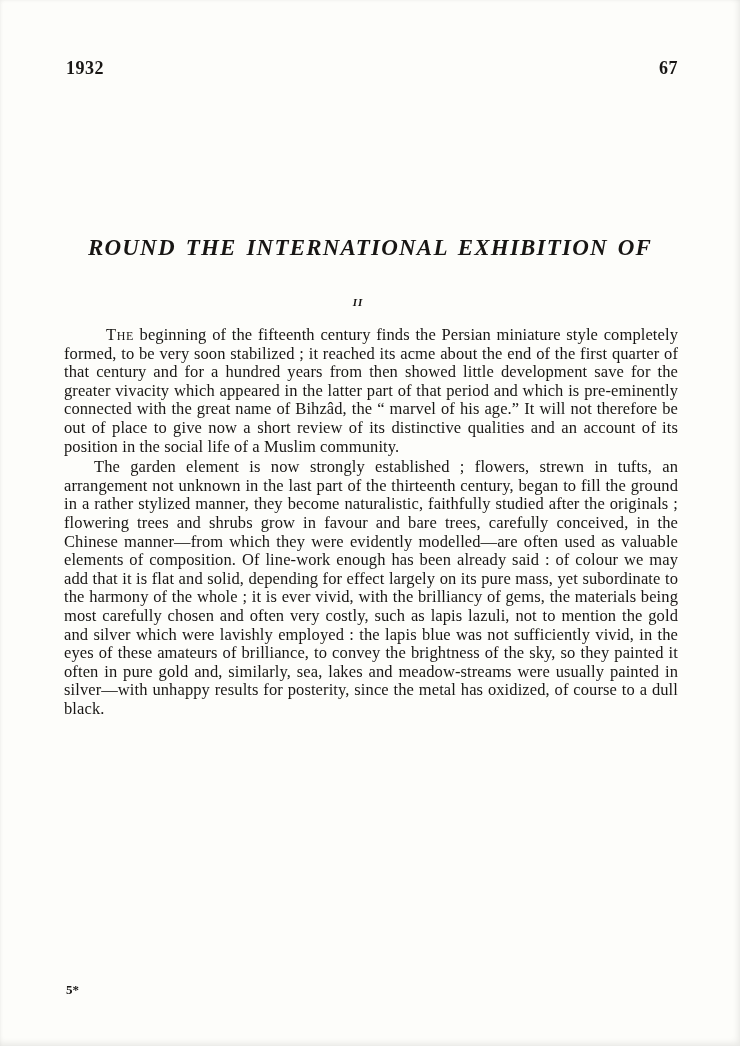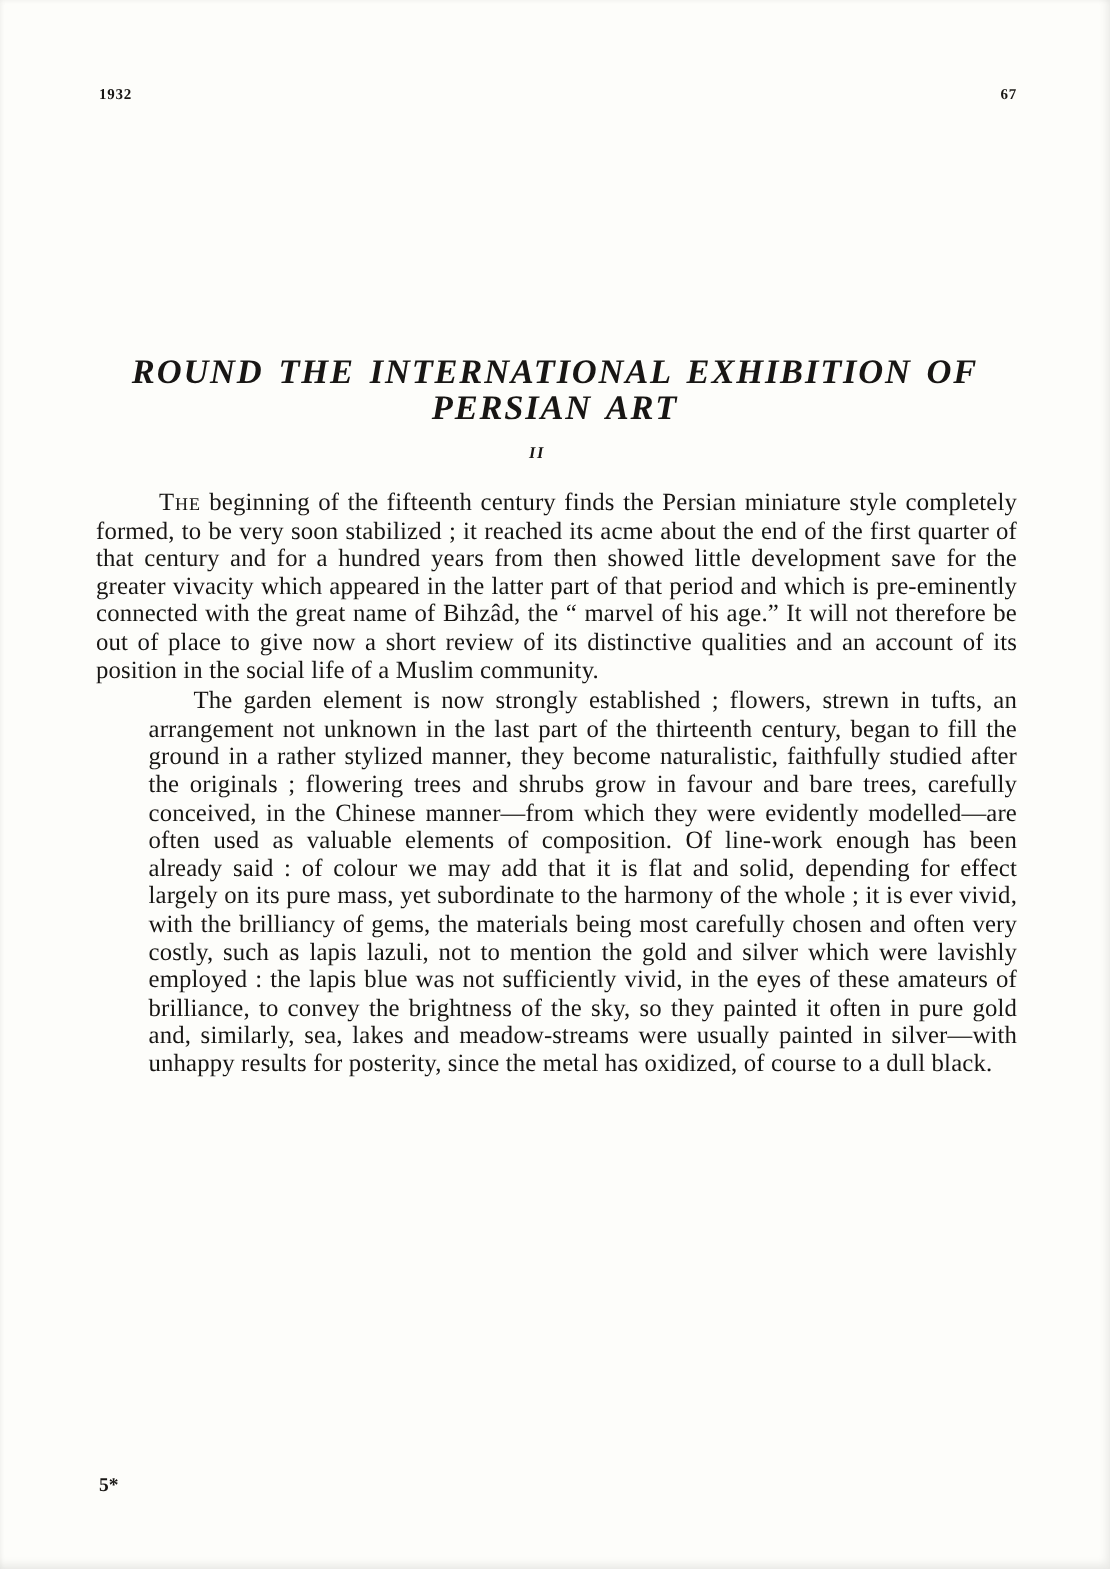--- a/index.html
+++ b/index.html
@@ -19,21 +19,21 @@
     overflow: hidden;
   }
   .running-head {
     position: absolute;
     top: 58px;
     left: 66px;
     right: 62px;
     display: flex;
     justify-content: space-between;
     font-weight: bold;
-    font-size: 10px;
+    font-size: 18px;
     letter-spacing: 0.5px;
   }
   .title-block {
     position: absolute;
     top: 236px;
     left: 64px;
     width: 612px;
     text-align: center;
     font-weight: bold;
     font-style: italic;
@@ -61,21 +61,20 @@
     font-size: 16.5px;
     line-height: 18.6px;
     text-align: justify;
     letter-spacing: 0.1px;
   }
   .body-text p {
     margin: 0;
   }
   .body-text p.indent {
     text-indent: 30px;
-    margin-left: 35px;
   }
   .body-text p + p {
     margin-top: 2px;
   }
   .body-text p.gap-before {
     margin-top: 9px;
   }
   .smallcaps {
     font-variant: small-caps;
     letter-spacing: 0.6px;
@@ -94,21 +93,20 @@
 
 <div class="page">
 
   <div class="running-head">
     <span>1932</span>
     <span>67</span>
   </div>
 
   <div class="title-block">
     <div>ROUND THE INTERNATIONAL EXHIBITION OF</div>
-    <div>PERSIAN ART</div>
   </div>
 
   <div class="section-number">II</div>
 
   <div class="body-text">
     <p><span class="smallcaps">The</span> <span>beginning of the fifteenth century finds the Persian miniature style completely formed, to be very soon stabilized ; it reached its acme about the end of the first quarter of that century and for a hundred years from then showed little development save for the greater vivacity which appeared in the latter part of that period and which is pre-eminently connected with the great name of Bihzâd, the “ marvel of his age.”  It will not therefore be out of place to give now a short review of its distinctive qualities and an account of its position in the social life of a Muslim community.</span></p>
     <p class="indent">The garden element is now strongly established ; flowers, strewn in tufts, an arrangement not unknown in the last part of the thirteenth century, began to fill the ground in a rather stylized manner, they become naturalistic, faithfully studied after the originals ; flowering trees and shrubs grow in favour and bare trees, carefully conceived, in the Chinese manner—from which they were evidently modelled—are often used as valuable elements of composition.  Of line-work enough has been already said : of colour we may add that it is flat and solid, depending for effect largely on its pure mass, yet subordinate to the harmony of the whole ; it is ever vivid, with the brilliancy of gems, the materials being most carefully chosen and often very costly, such as lapis lazuli, not to mention the gold and silver which were lavishly employed : the lapis blue was not sufficiently vivid, in the eyes of these amateurs of brilliance, to convey the brightness of the sky, so they painted it often in pure gold and, similarly, sea, lakes and meadow-streams were usually painted in silver—with unhappy results for posterity, since the metal has oxidized, of course to a dull black.</p>
   </div>
 
   <div class="footer-mark">5*</div>

